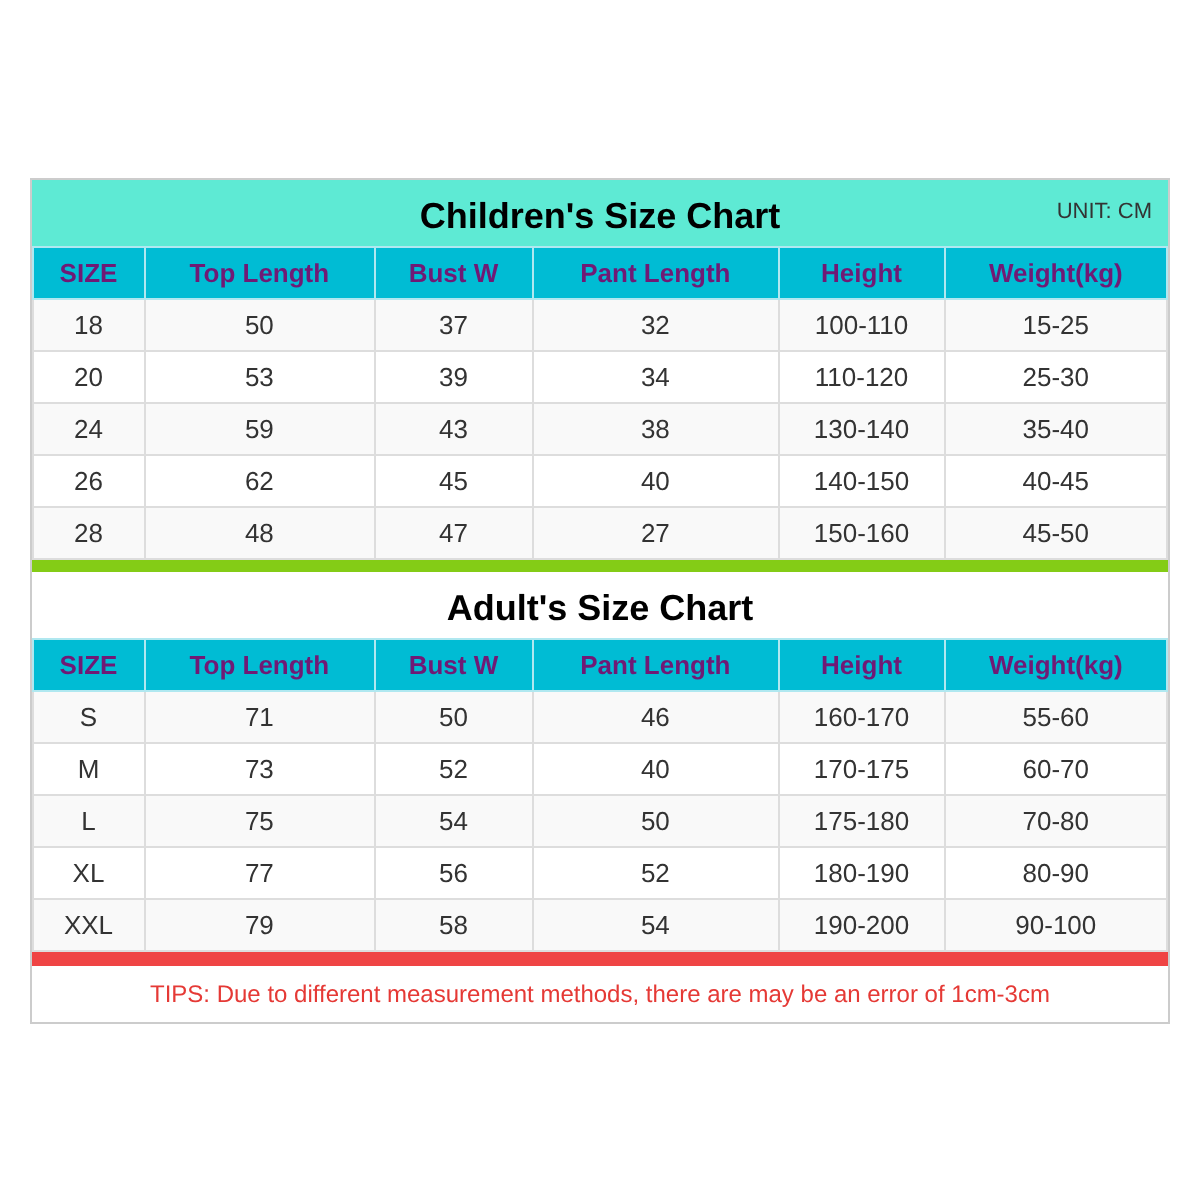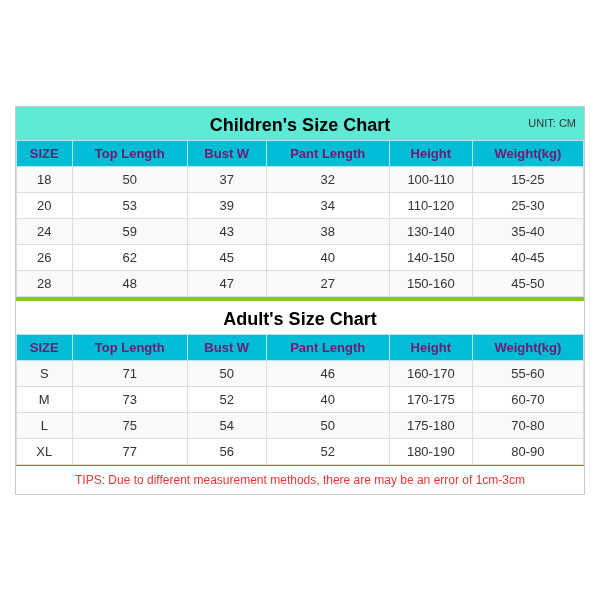--- a/index.html
+++ b/index.html
@@ -59,28 +59,28 @@
     }
     .data-row:nth-child(even) td {
       background: #fff;
     }
     .adult-title-row {
       background: #fff;
       text-align: center;
       font-size: 18px;
       font-weight: bold;
       padding: 8px 0 4px 0;
-      border-top: 4px solid #84cc16;
+      border-top: 6px solid #84cc16;
     }
     .tips-row {
       text-align: center;
       padding: 7px 4px;
       font-size: 12px;
       color: #e53935;
-      border-top: 1px solid #ef4444;
+      border-top: 7px solid #ef4444;
     }
   </style>
 </head>
 <body>
 
 <div class="container">
 
   <div class="section-title-row">
     <span>Children's Size Chart</span>
     <span class="unit-label">UNIT: CM</span>
@@ -182,18 +182,26 @@
           <td>70-80</td>
         </tr>
         <tr class="data-row">
           <td>XL</td>
           <td>77</td>
           <td>56</td>
           <td>52</td>
           <td>180-190</td>
           <td>80-90</td>
         </tr>
+        <tr class="data-row">
+          <td>XXL</td>
+          <td>79</td>
+          <td>58</td>
+          <td>54</td>
+          <td>190-200</td>
+          <td>90-100</td>
+        </tr>
       </tbody>
   </table>
 
   <div class="tips-row">TIPS: Due to different measurement methods, there are may be an error of 1cm-3cm</div>
 
 </div>
 
 </body></html>

